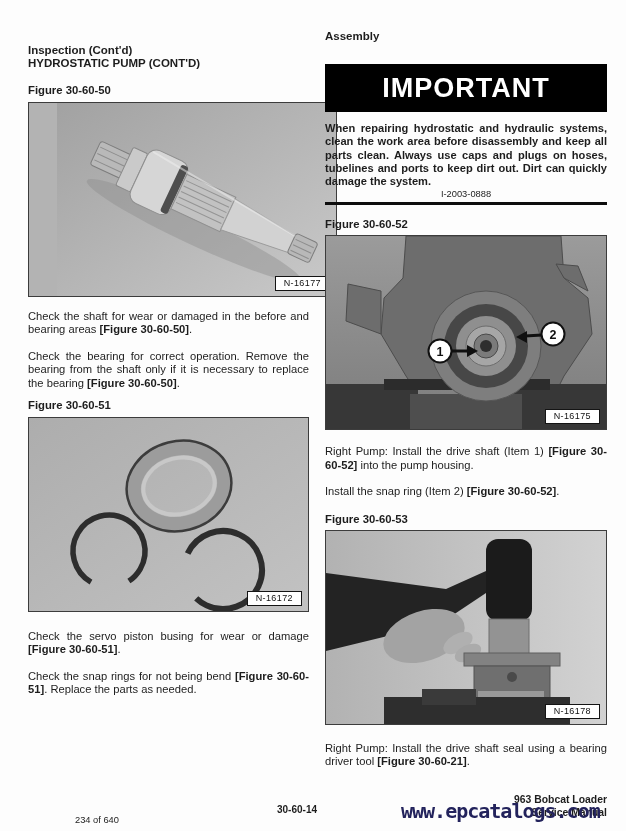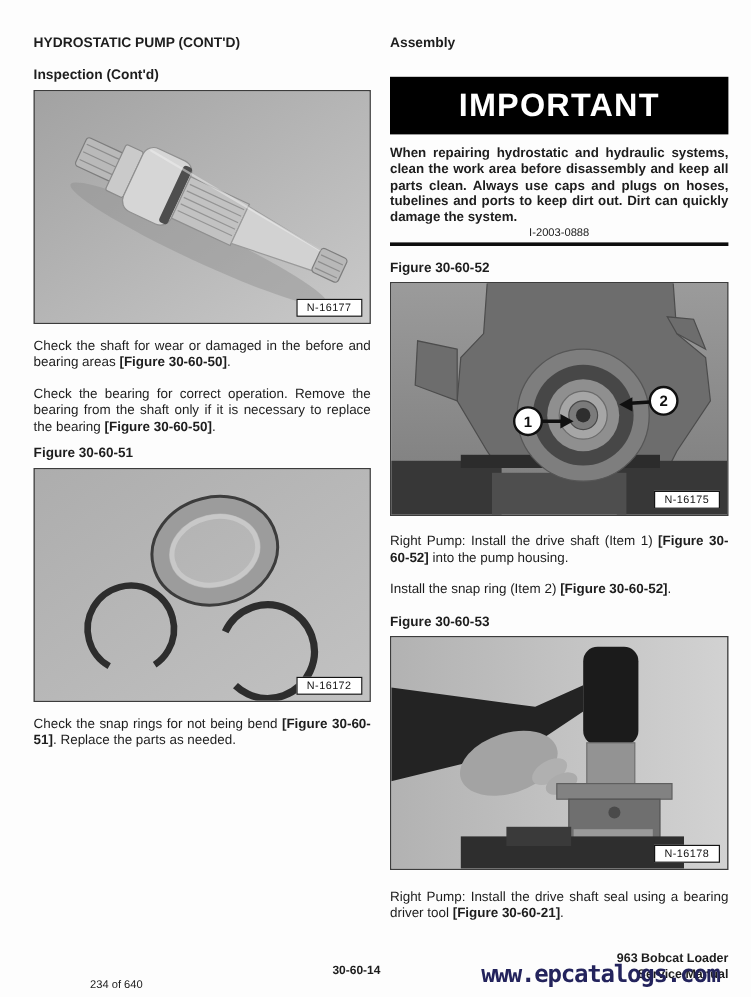--- a/index.html
+++ b/index.html
@@ -43,24 +43,25 @@
   .watermark{
     position:absolute;left:401px;top:799px;z-index:3;
     font-family:"DejaVu Sans Mono", monospace;font-weight:bold;
     font-size:20px;letter-spacing:-1px;color:var(--watermark_color,#23235c);
   }
 </style>
 </head>
 <body>
 
 <div class="col col-left">
+  <div class="heading" style="margin-top:14px;">Inspection (Cont'd)</div>
   <div class="heading">HYDROSTATIC PUMP (CONT'D)</div>
-  <div class="heading" style="margin-top:14px;">Inspection (Cont'd)</div>
-
-  <figure class="photo" style="margin-top:5px;">
+  <div class="fig-label" style="margin-top:14px;">Figure 30-60-50</div>
+
+  <figure class="photo" style="margin-top:5px;padding-left:28px;">
     <svg width="279" height="193" viewBox="0 0 279 193">
       <defs>
         <linearGradient id="bg1" x1="0" y1="0" x2="1" y2="1">
           <stop offset="0" stop-color="#a2a2a2"></stop>
             <stop offset="1" stop-color="#c9c9c9"></stop>
         </linearGradient>
       </defs>
       <rect width="279" height="193" fill="url(#bg1)"></rect>
       <g transform="rotate(25 140 97)">
         <ellipse cx="150" cy="126" rx="118" ry="14" fill="#8d8d8d" opacity="0.45"></ellipse>
@@ -98,20 +99,21 @@
         <ellipse cx="150" cy="68" rx="52" ry="44" fill="none" stroke="#3c3c3c" stroke-width="4"></ellipse>
         <ellipse cx="150" cy="68" rx="45" ry="37" fill="none" stroke="#9c9c9c" stroke-width="13"></ellipse>
         <ellipse cx="150" cy="68" rx="36" ry="28" fill="none" stroke="#c8c8c8" stroke-width="4"></ellipse>
       </g>
       <circle cx="80" cy="133" r="36" fill="none" stroke="#2d2d2d" stroke-width="5.5" stroke-dasharray="186 42" transform="rotate(120 80 133)"></circle>
       <circle cx="194" cy="152" r="39" fill="none" stroke="#2d2d2d" stroke-width="6" stroke-dasharray="196 50" transform="rotate(205 194 152)"></circle>
     </svg>
     <span class="photo-id">N-16172</span>
   </figure>
 
+  <p class="body" style="margin-top:18px;"><span>Check the servo piston busing for wear or damage </span><b>[Figure 30-60-51]</b><span>.</span></p>
   <p class="body" style="margin-top:13px;"><span>Check the snap rings for not being bend </span><b>[Figure 30-60-51]</b><span>. Replace the parts as needed.</span></p>
 </div>
 
 <div class="col col-right">
   <div class="heading">Assembly</div>
 
   <div class="important-banner" style="margin-top:21px;">
     <span>IMPORTANT</span>
   </div>
 

